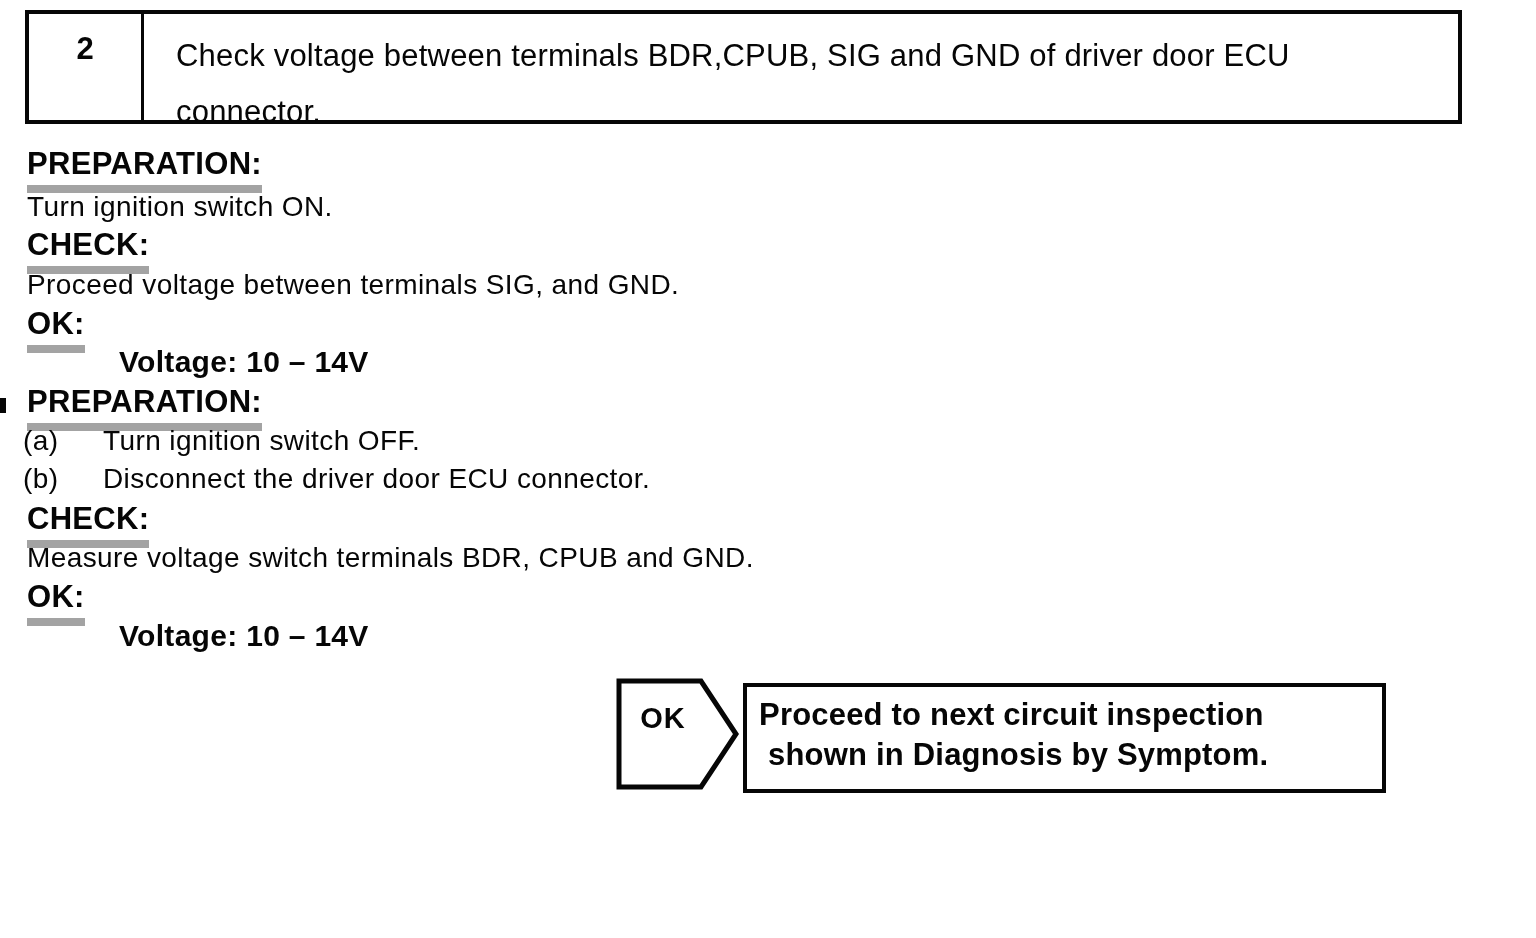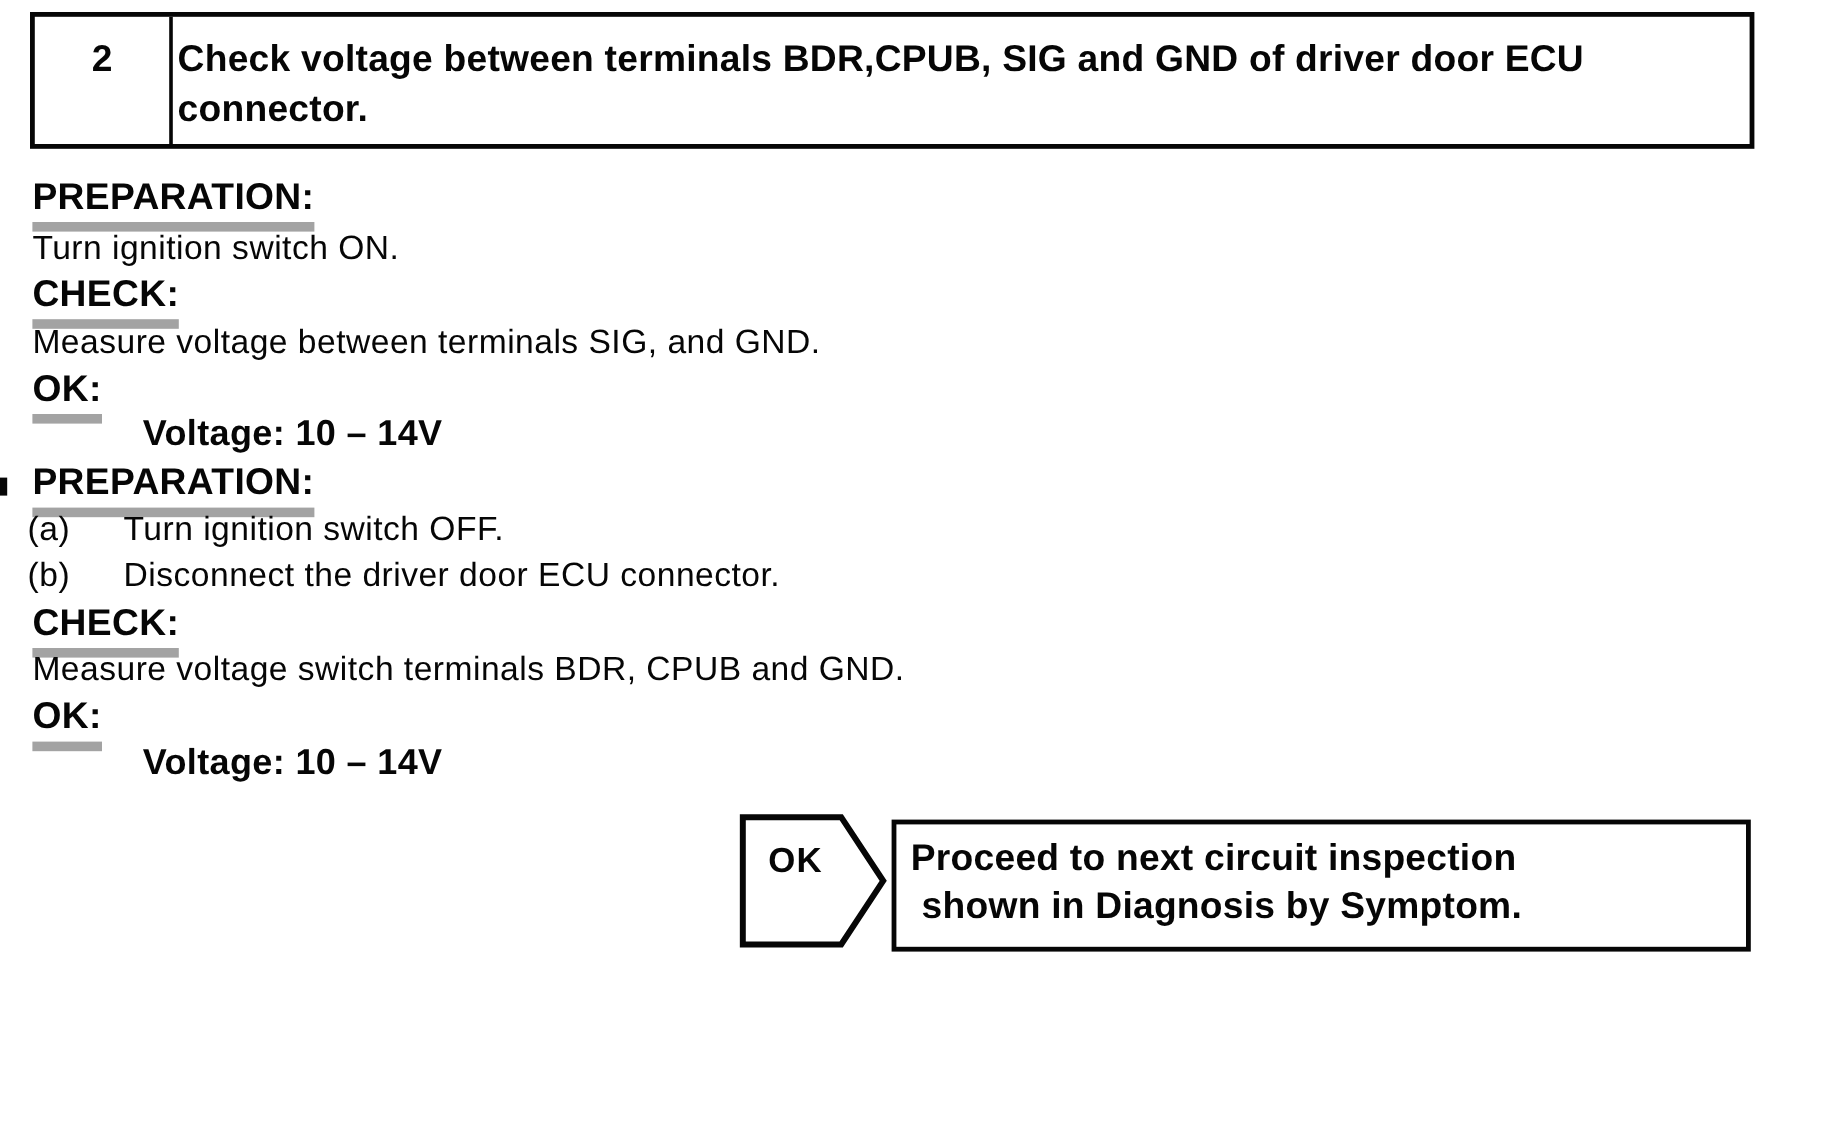--- a/index.html
+++ b/index.html
@@ -36,24 +36,24 @@
     display: flex;
     align-items: flex-start;
     justify-content: center;
     padding-top: 17px;
     font-size: 31px;
     font-weight: bold;
     box-sizing: border-box;
   }
   .step-title-cell {
     flex: 1;
-    padding: 14px 18px 0 4px;
-    font-size: 31px;
-    font-weight: bold;
-    line-height: 42px;
+    padding: 14px 18px 0 32px;
+    font-size: 31px;
+    font-weight: normal;
+    line-height: 56px;
     letter-spacing: 0.2px;
   }
 
   
   .line {
     position: absolute;
     left: 27px;
     white-space: nowrap;
     line-height: 1.2;
   }
@@ -112,21 +112,21 @@
     align-items: center;
     justify-content: center;
     font-size: 29px;
     font-weight: bold;
     letter-spacing: 1px;
   }
   .result-box {
     position: absolute;
     left: 743px;
     top: 683px;
-    width: 716px;
+    width: 643px;
     height: 110px;
     border: 4px solid #060606;
     box-sizing: border-box;
     padding: 8px 0 0 12px;
     font-size: 31px;
     font-weight: bold;
     line-height: 40px;
     letter-spacing: 0.2px;
     background: #ffffff;
     white-space: nowrap;
@@ -177,21 +177,21 @@
     <div class="step-title-cell">Check voltage between terminals BDR,CPUB, SIG and GND of driver door ECU connector.</div>
   </div>
 
   <div class="line heading" style="top:145px">
     <span class="u">PREPARATION:</span>
   </div>
   <div class="line body-text" style="top:190px">Turn ignition switch ON.</div>
   <div class="line heading" style="top:226px">
     <span class="u">CHECK:</span>
   </div>
-  <div class="line body-text" style="top:268px">Measure voltage between terminals SIG, and GND.</div>
+  <div class="line body-text" style="top:268px">Proceed voltage between terminals SIG, and GND.</div>
   <div class="line heading" style="top:305px">
     <span class="u">OK:</span>
   </div>
   <div class="line spec" style="top:344px">Voltage: 10 – 14V</div>
 
   <div class="line heading" style="top:383px">
     <span class="u">PREPARATION:</span>
   </div>
   <div class="line lettered" style="top:462px">
     <span class="step-letter">(b)</span><span>Disconnect the driver door ECU connector.</span>

